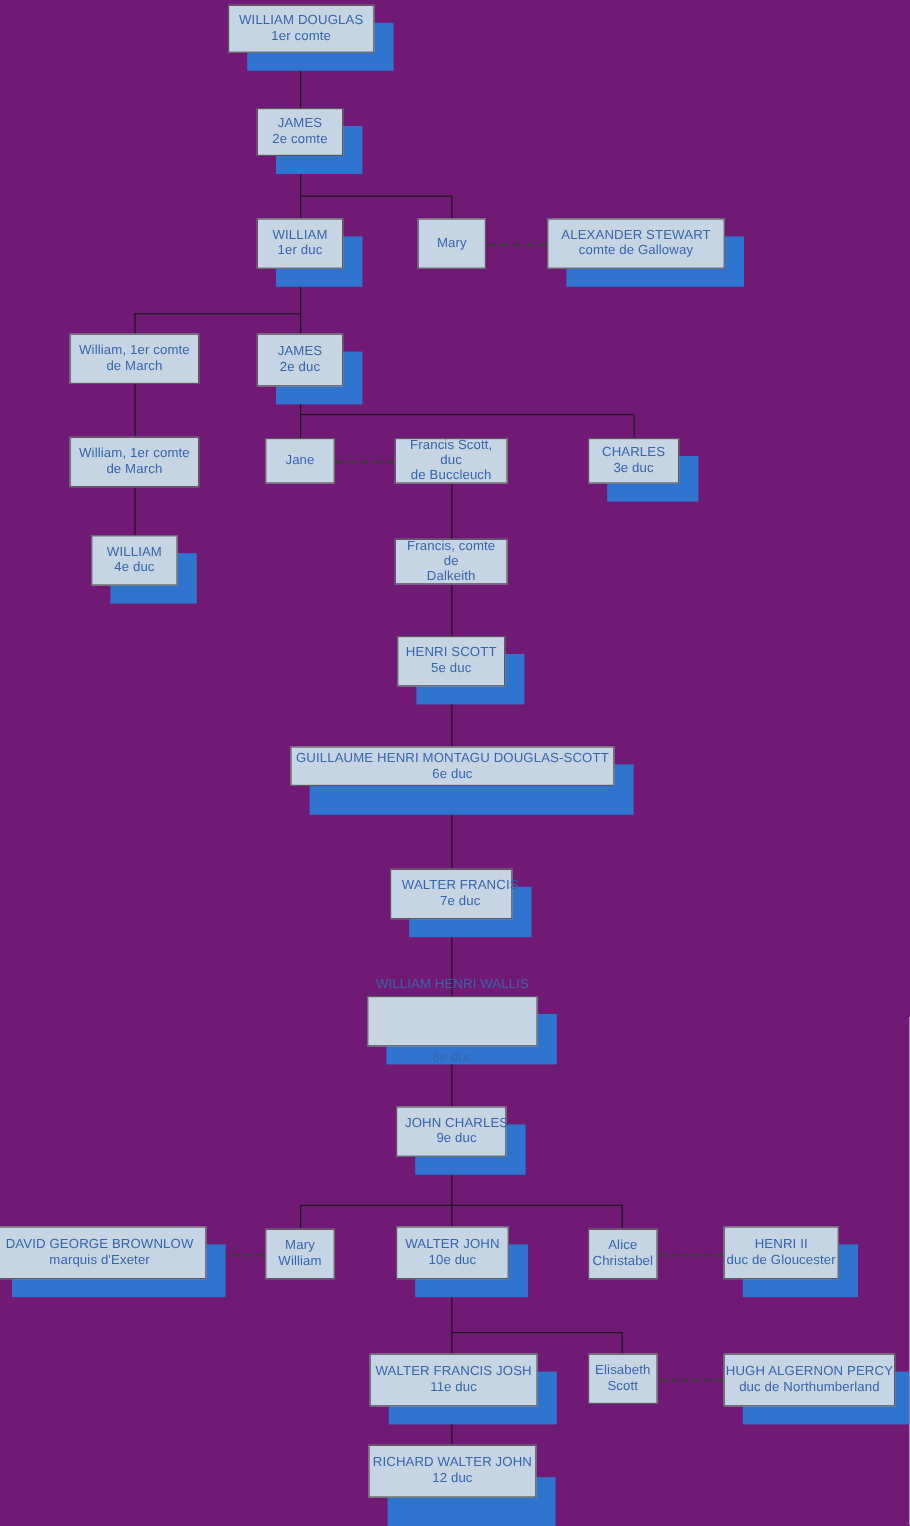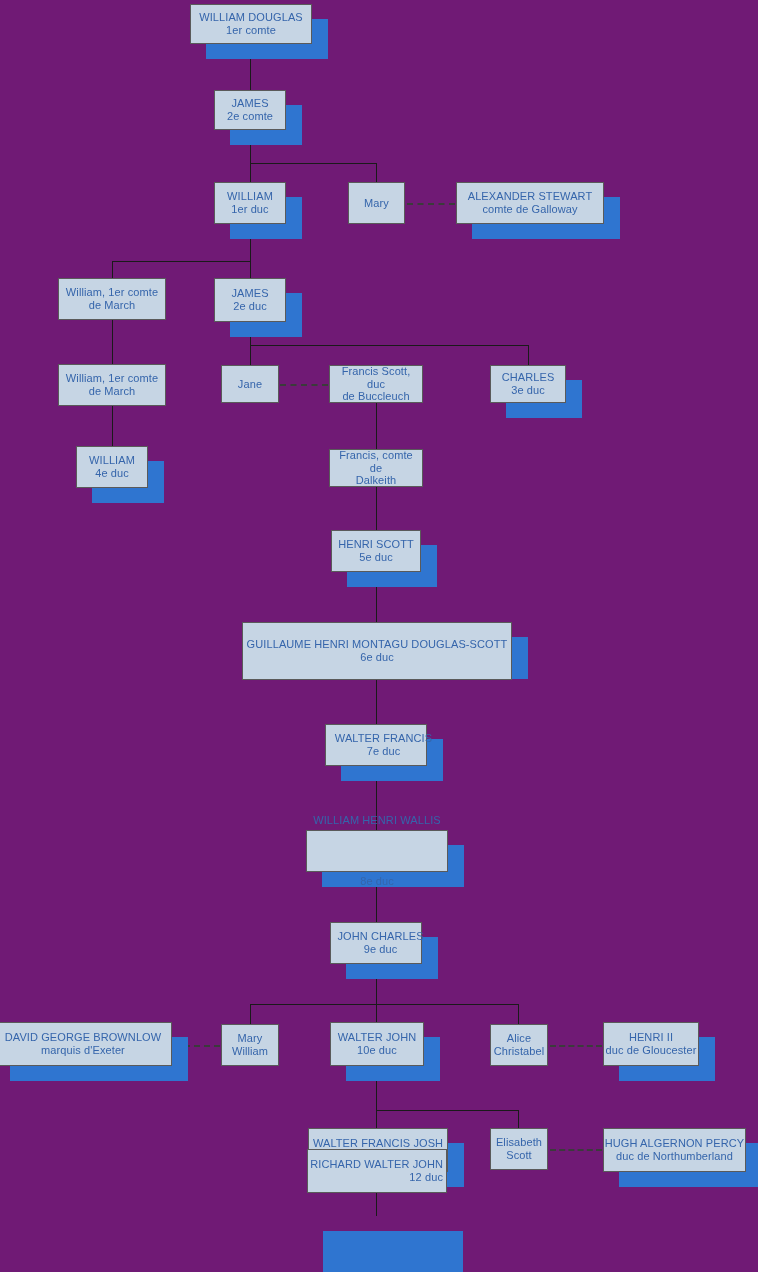--- a/index.html
+++ b/index.html
@@ -158,21 +158,21 @@
       <span class="l2">4e duc</span>
     </div>
     <div class="node wrap" style="left: 329px; top: 449px; width: 94px; height: 38px; background: rgb(198, 213, 228); border-color: rgb(90, 90, 90); color: rgb(53, 101, 171);">
       <span class="l1">Francis, comte de</span>
       <span class="l2">Dalkeith</span>
     </div>
     <div class="node" style="left: 331px; top: 530px; width: 90px; height: 42px; background: rgb(198, 213, 228); border-color: rgb(90, 90, 90); color: rgb(53, 101, 171);">
       <span class="l1">HENRI SCOTT</span>
       <span class="l2">5e duc</span>
     </div>
-    <div class="node" style="left: 242px; top: 622px; width: 270px; height: 58px; background: rgb(198, 213, 228); border-color: rgb(90, 90, 90); color: rgb(53, 101, 171);">
+    <div class="node" style="left: 242px; top: 622px; width: 270px; height: 33px; background: rgb(198, 213, 228); border-color: rgb(90, 90, 90); color: rgb(53, 101, 171);">
       <span class="l1">GUILLAUME HENRI MONTAGU DOUGLAS-SCOTT</span>
       <span class="l2">6e duc</span>
     </div>
     <div class="node" style="left: 325px; top: 724px; width: 102px; height: 42px; background: rgb(198, 213, 228); border-color: rgb(90, 90, 90); color: rgb(53, 101, 171); padding-left: 18px;">
       <span class="l1">WALTER FRANCIS</span>
       <span class="l2">7e duc</span>
     </div>
     <div class="node" style="left: 306px; top: 830px; width: 142px; height: 42px; background: rgb(198, 213, 228); border-color: rgb(90, 90, 90); color: rgb(53, 101, 171); gap: 48px;">
       <span class="l1">WILLIAM HENRI WALLIS</span>
       <span class="l2">8e duc</span>
@@ -206,17 +206,17 @@
       <span class="l2">11e duc</span>
     </div>
     <div class="node" style="left: 490px; top: 1128px; width: 58px; height: 42px; background: rgb(198, 213, 228); border-color: rgb(90, 90, 90); color: rgb(53, 101, 171);">
       <span class="l1">Elisabeth</span>
       <span class="l2">Scott</span>
     </div>
     <div class="node" style="left: 603px; top: 1128px; width: 143px; height: 44px; background: rgb(198, 213, 228); border-color: rgb(90, 90, 90); color: rgb(53, 101, 171);">
       <span class="l1">HUGH ALGERNON PERCY</span>
       <span class="l2">duc de Northumberland</span>
     </div>
-    <div class="node" style="left: 307px; top: 1149px; width: 140px; height: 44px; background: rgb(198, 213, 228); border-color: rgb(90, 90, 90); color: rgb(53, 101, 171); align-items: flex-end;">
+    <div class="node" style="left: 307px; top: 1204px; width: 140px; height: 44px; background: rgb(198, 213, 228); border-color: rgb(90, 90, 90); color: rgb(53, 101, 171);">
       <span class="l1">RICHARD WALTER JOHN</span>
       <span class="l2">12 duc</span>
     </div>
   </div>
 
 </body></html>

